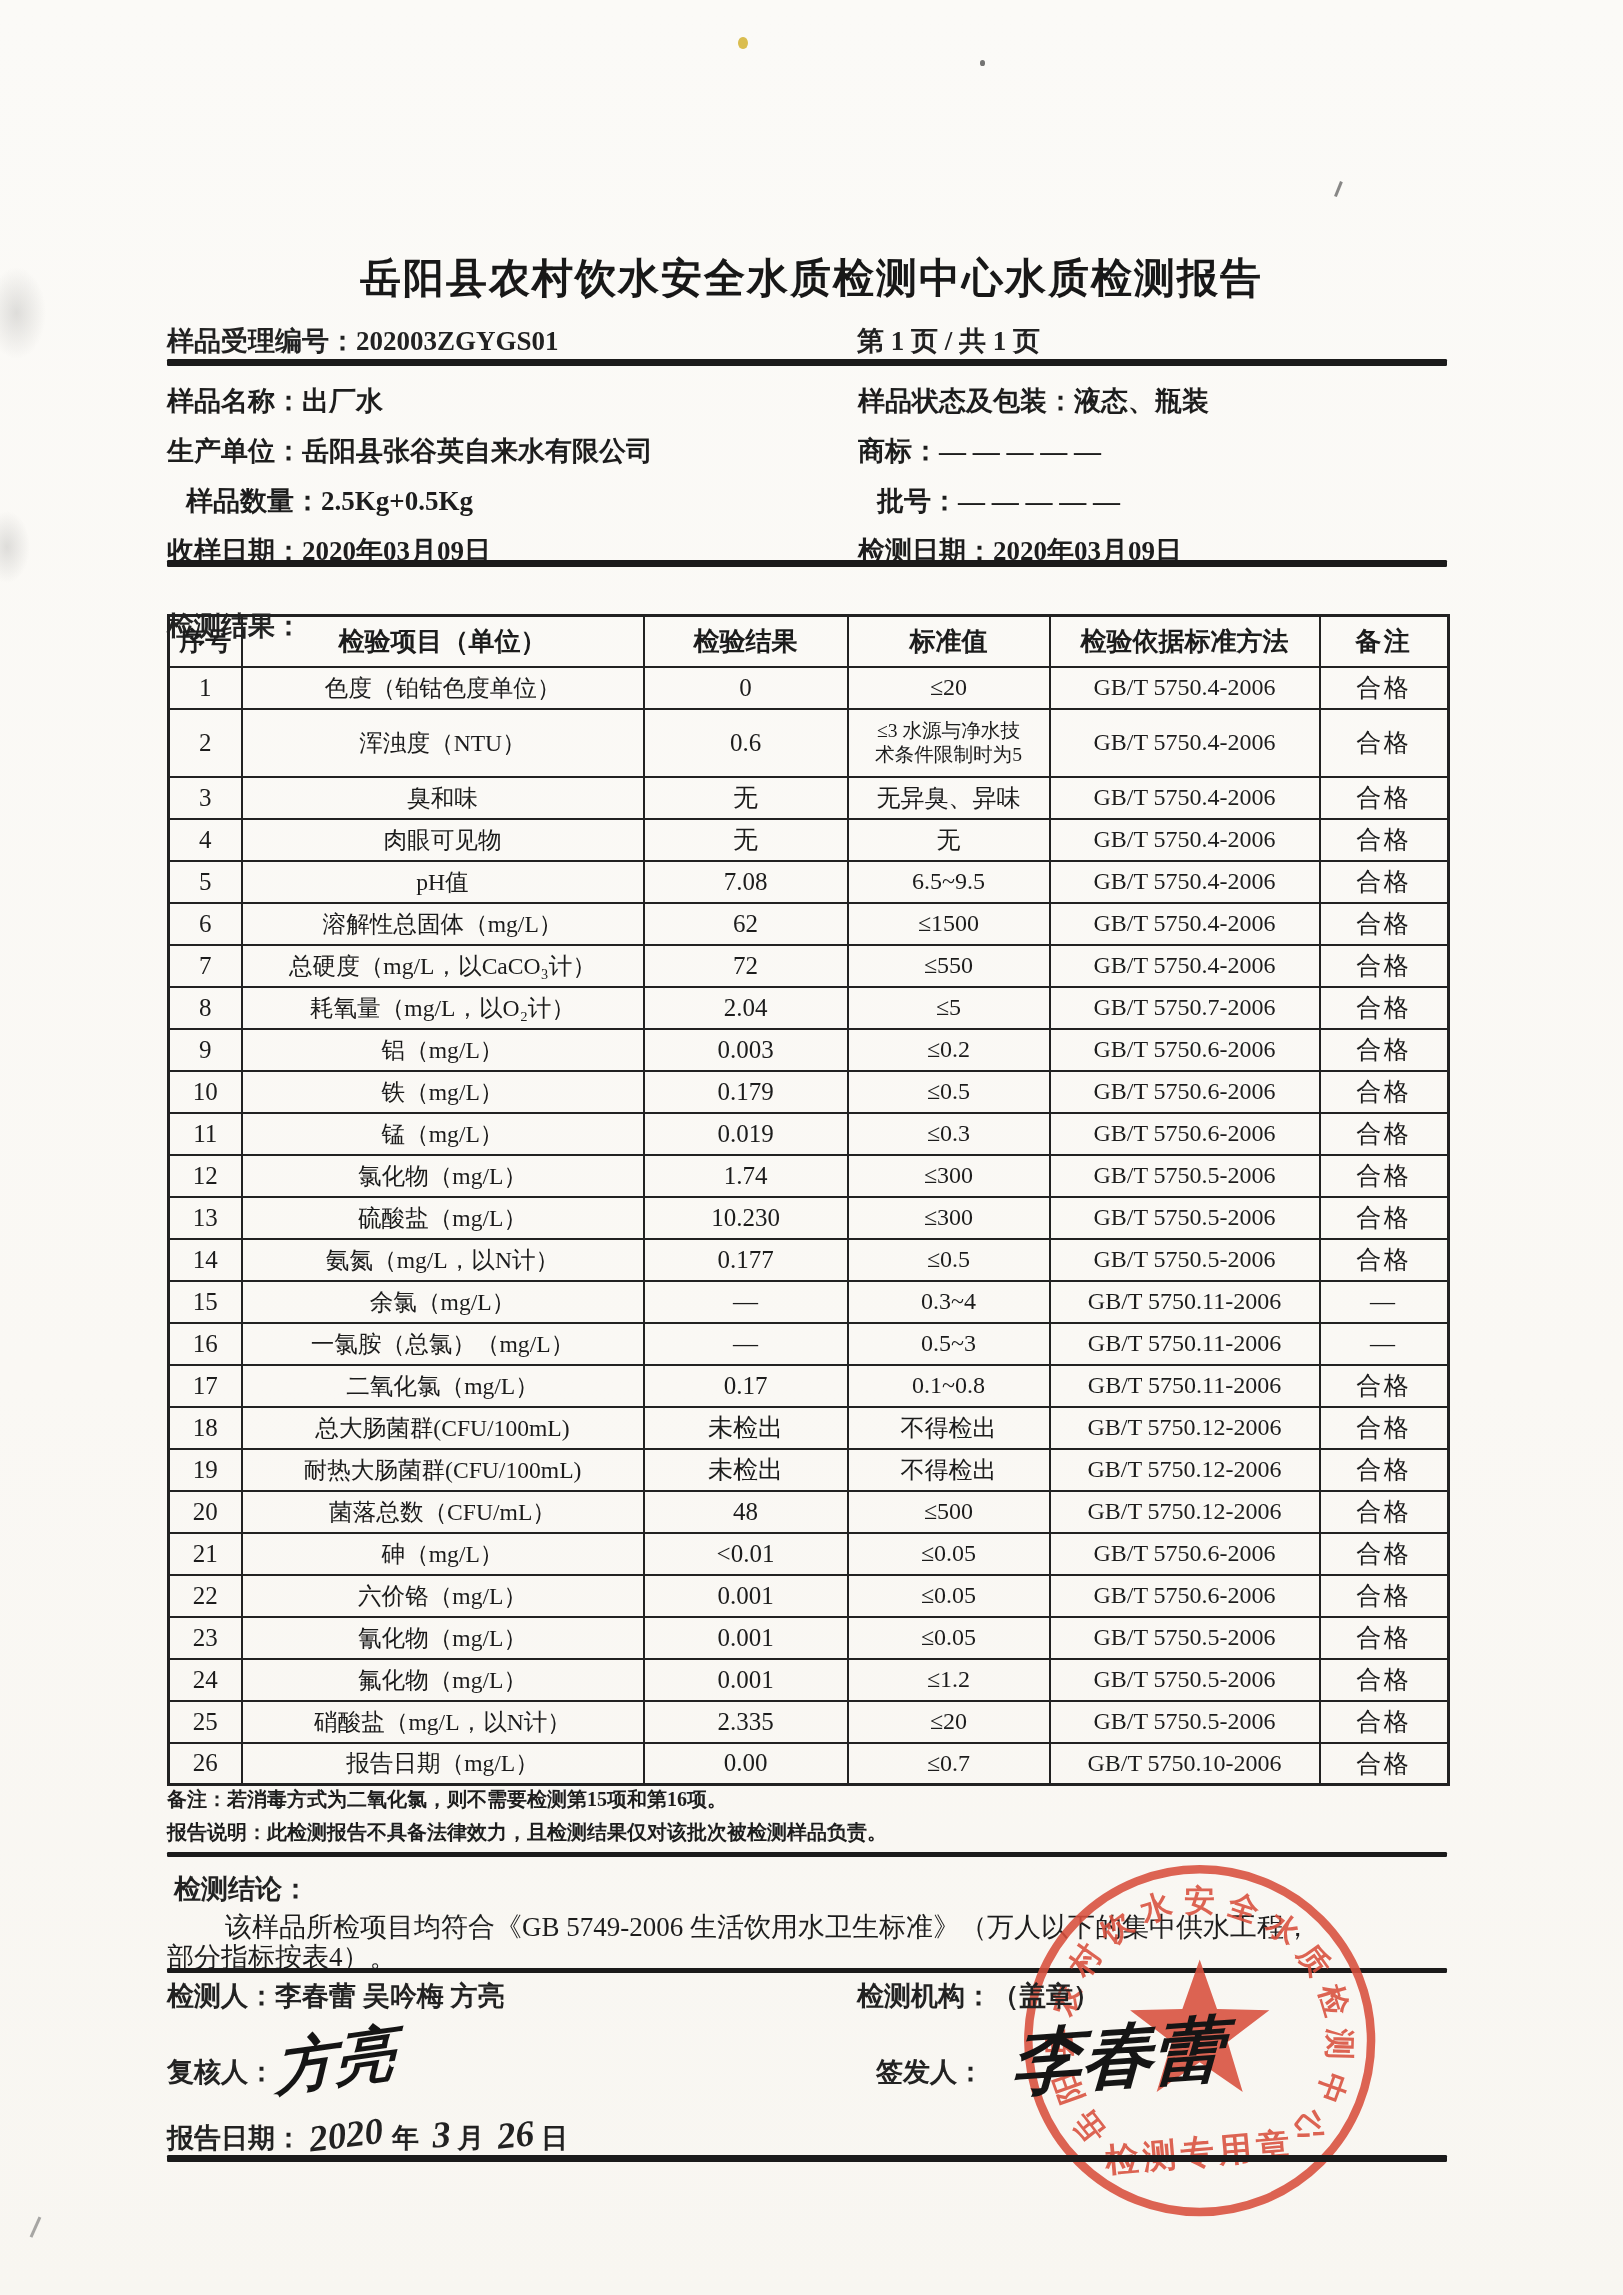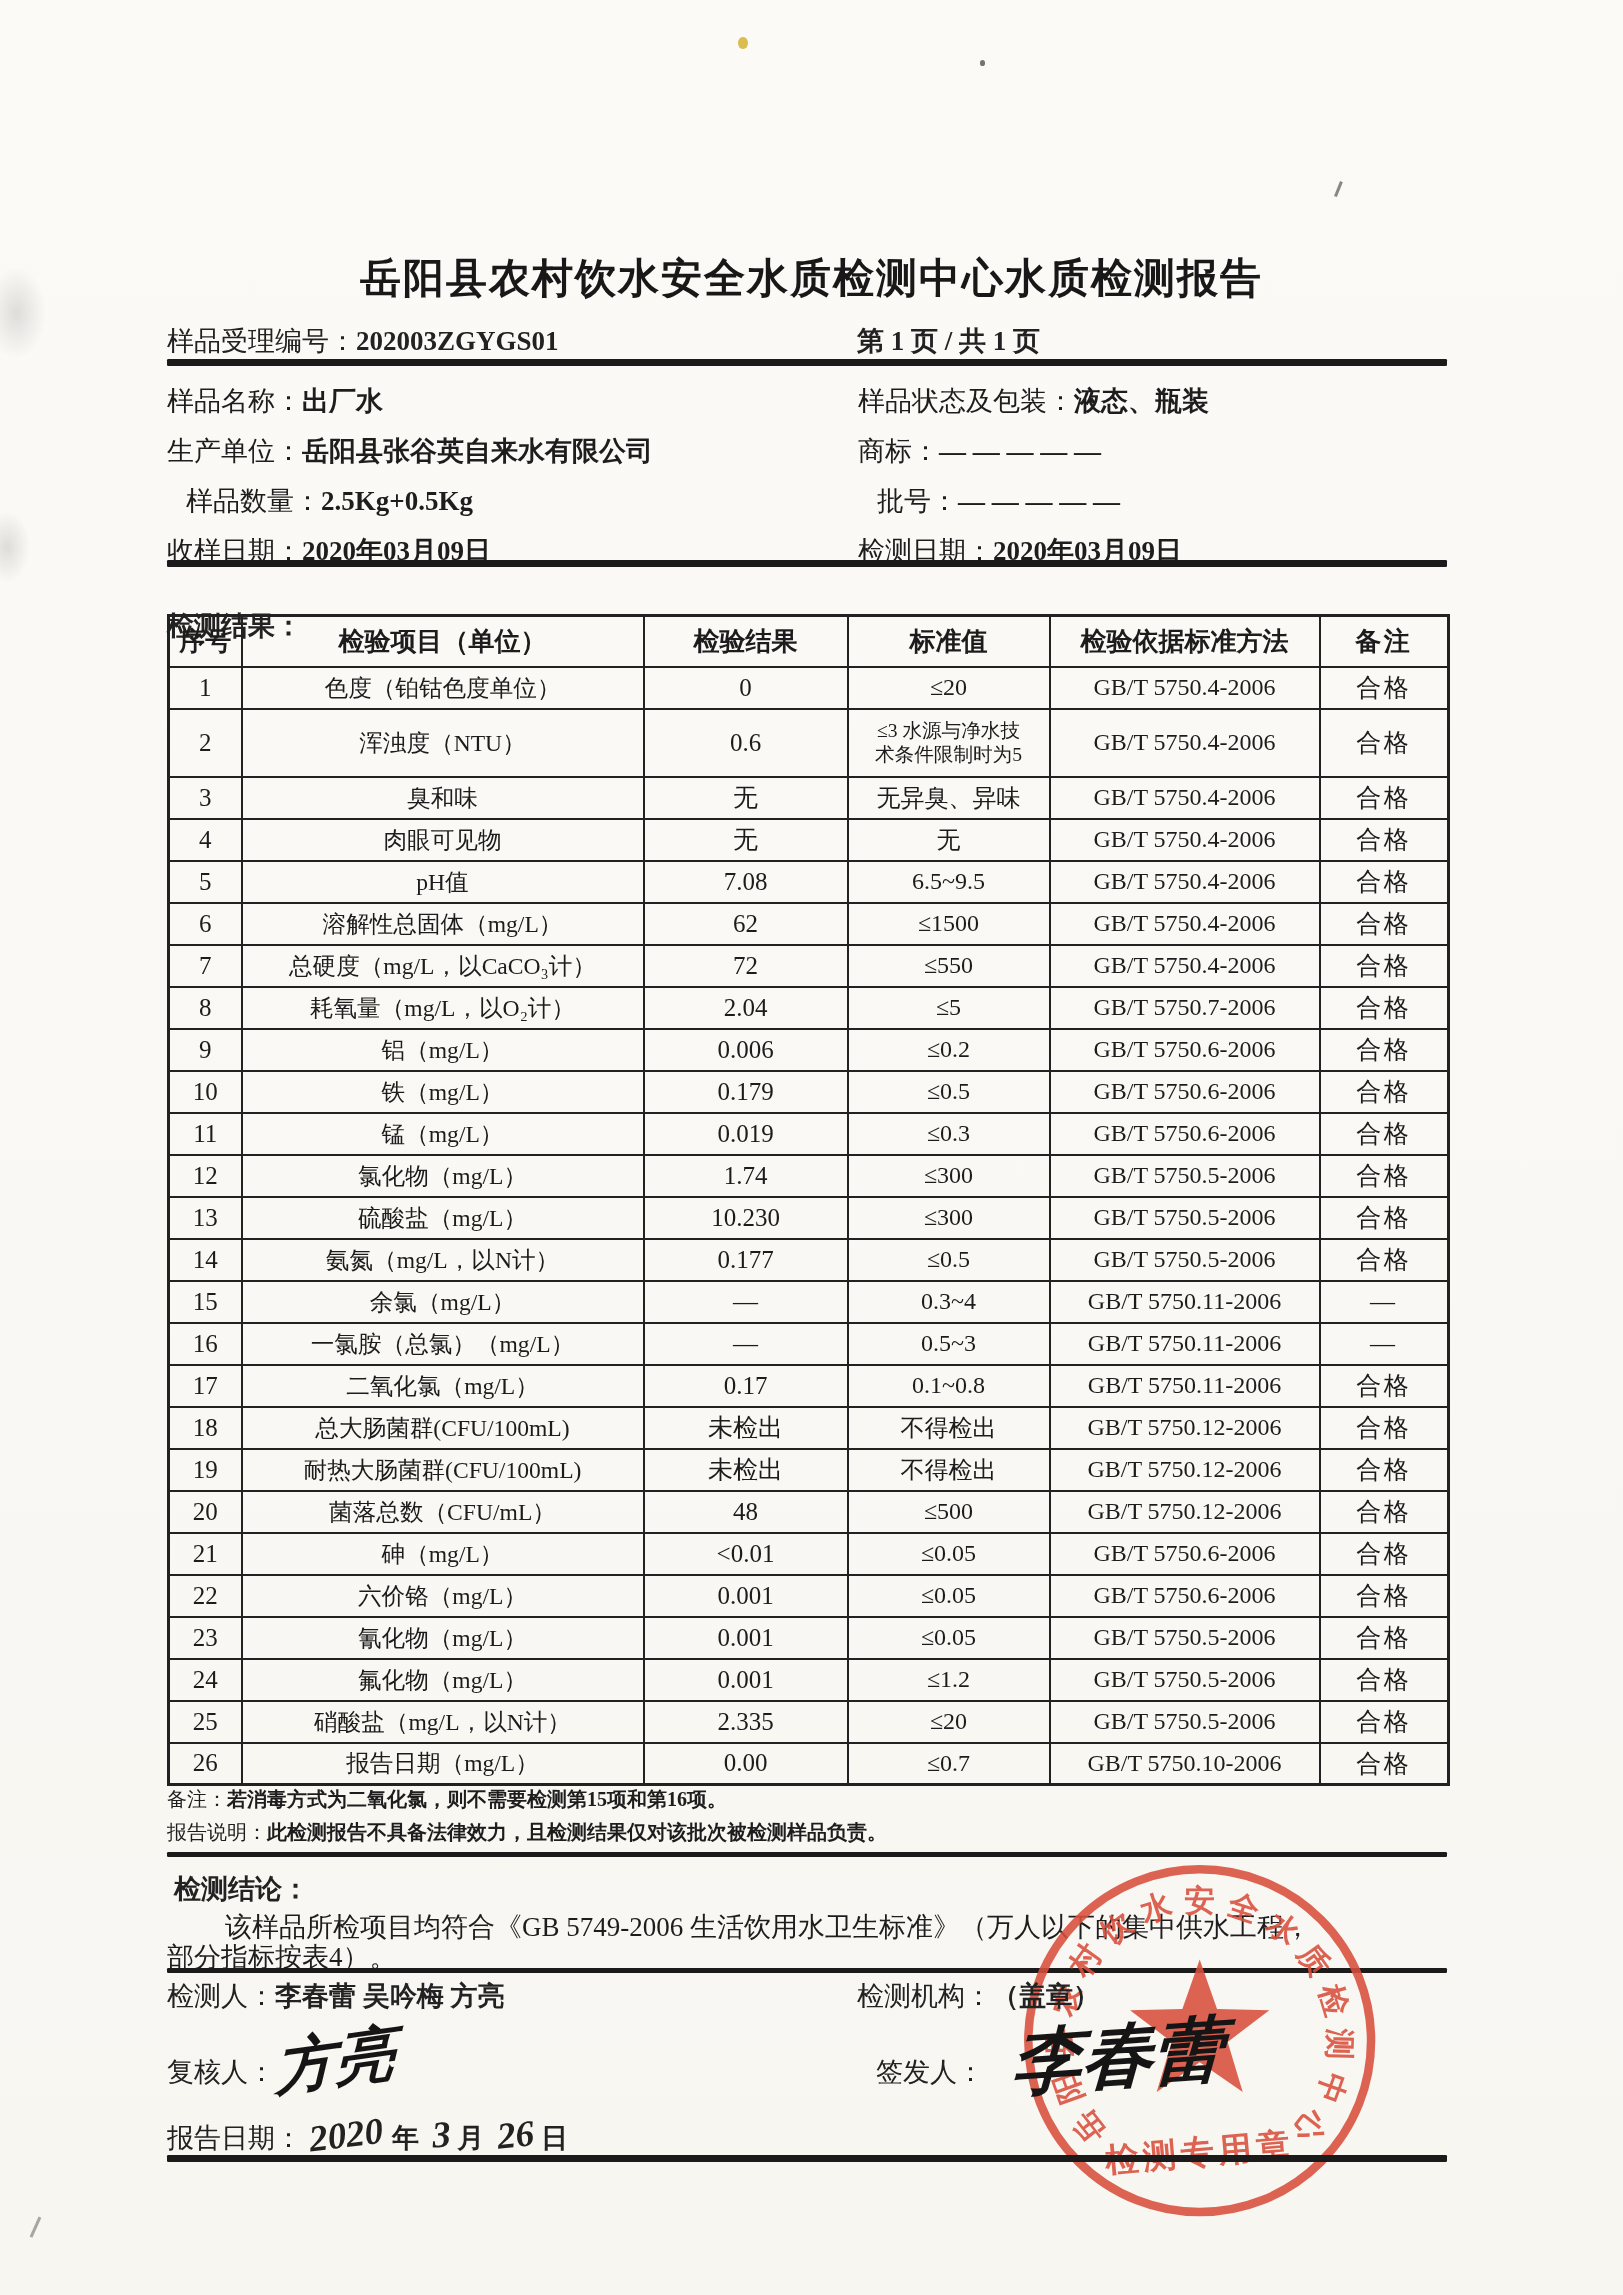--- a/index.html
+++ b/index.html
@@ -10,21 +10,21 @@
     font-family:"Liberation Serif","DejaVu Serif",serif;
     color:#1d1d1d;
     overflow:hidden;
   }
   .abs{position:absolute;}
   .title{
     left:0;right:0;top:251px;text-align:center;
     font-size:41px;font-weight:700;letter-spacing:2px;color:#181818;
   }
   .meta-line{font-size:27px;font-weight:600;color:#222;white-space:nowrap;}
-  .label{font-weight:400;text-align:center;}
+  .label{font-weight:700;text-align:center;}
   .value{font-weight:700;}
   .divider{position:absolute;left:167px;width:1280px;height:6.5px;background:#1b1b1b;border-radius:1.3px;}
   .thin-divider{height:5.2px;}
   .fieldrow{position:absolute;left:167px;width:1280px;font-size:27px;white-space:nowrap;}
   .fieldrow .col2{position:absolute;left:691px;top:0;}
   
   table.results{
     position:absolute;left:167px;top:614px;width:1280px;
     border-collapse:collapse;table-layout:fixed;
     font-size:25px;color:#1c1c1c;
@@ -184,21 +184,21 @@
           <td class="c-no">8</td>
           <td class="c-item">耗氧量（mg/L，以O₂计）</td>
           <td class="c-result">2.04</td>
           <td class="c-standard">≤5</td>
           <td class="c-method">GB/T 5750.7-2006</td>
           <td class="c-remark">合格</td>
         </tr>
         <tr>
           <td class="c-no">9</td>
           <td class="c-item">铝（mg/L）</td>
-          <td class="c-result">0.006</td>
+          <td class="c-result">0.003</td>
           <td class="c-standard">≤0.2</td>
           <td class="c-method">GB/T 5750.6-2006</td>
           <td class="c-remark">合格</td>
         </tr>
         <tr>
           <td class="c-no">10</td>
           <td class="c-item">铁（mg/L）</td>
           <td class="c-result">0.179</td>
           <td class="c-standard">≤0.5</td>
           <td class="c-method">GB/T 5750.6-2006</td>

